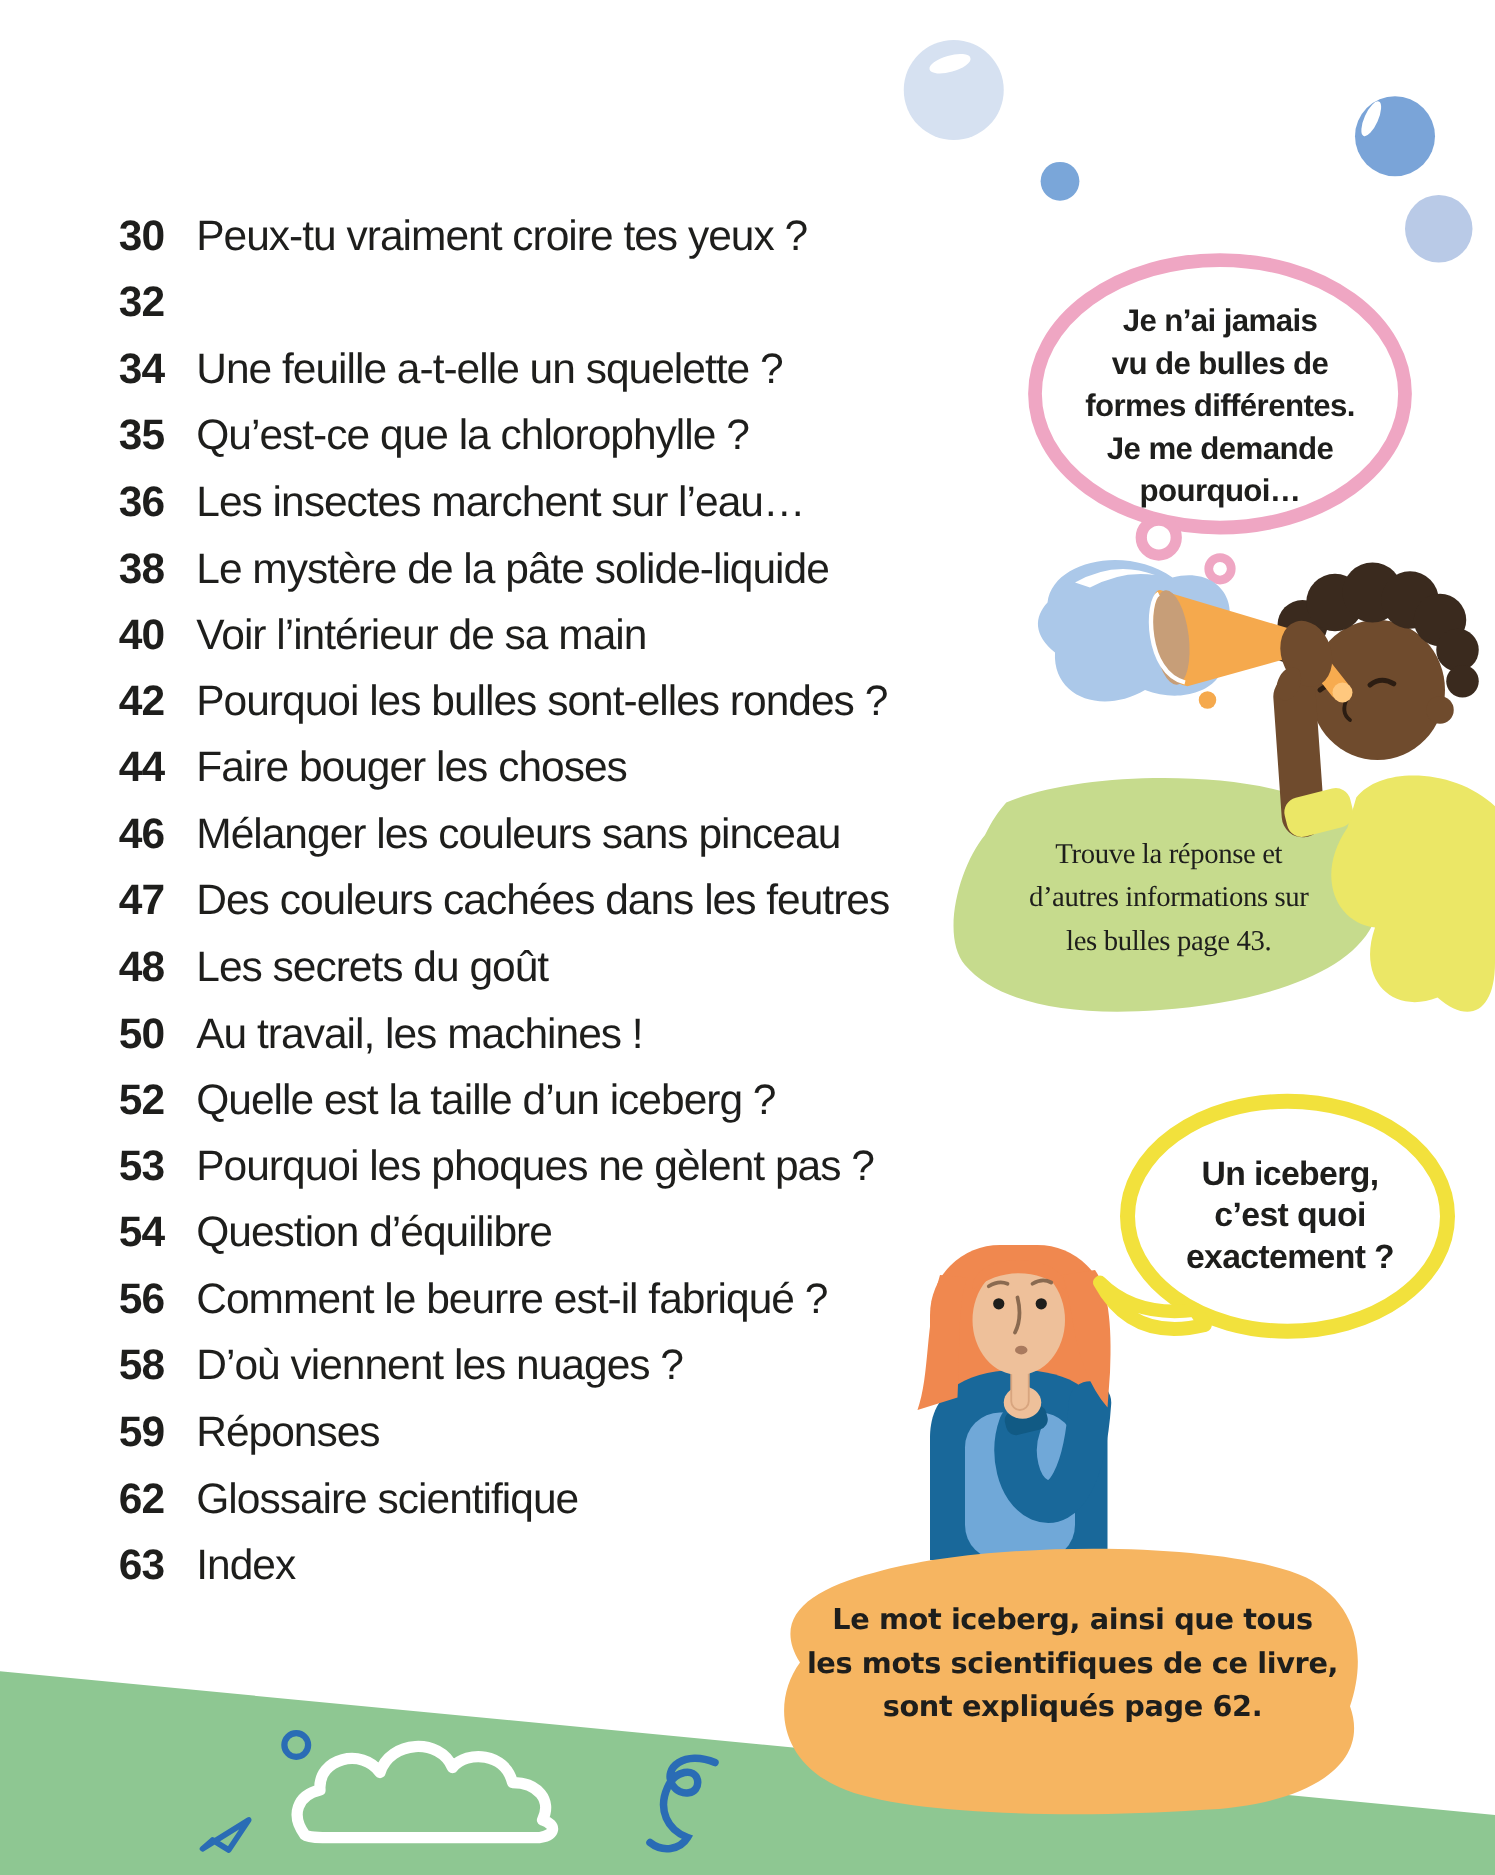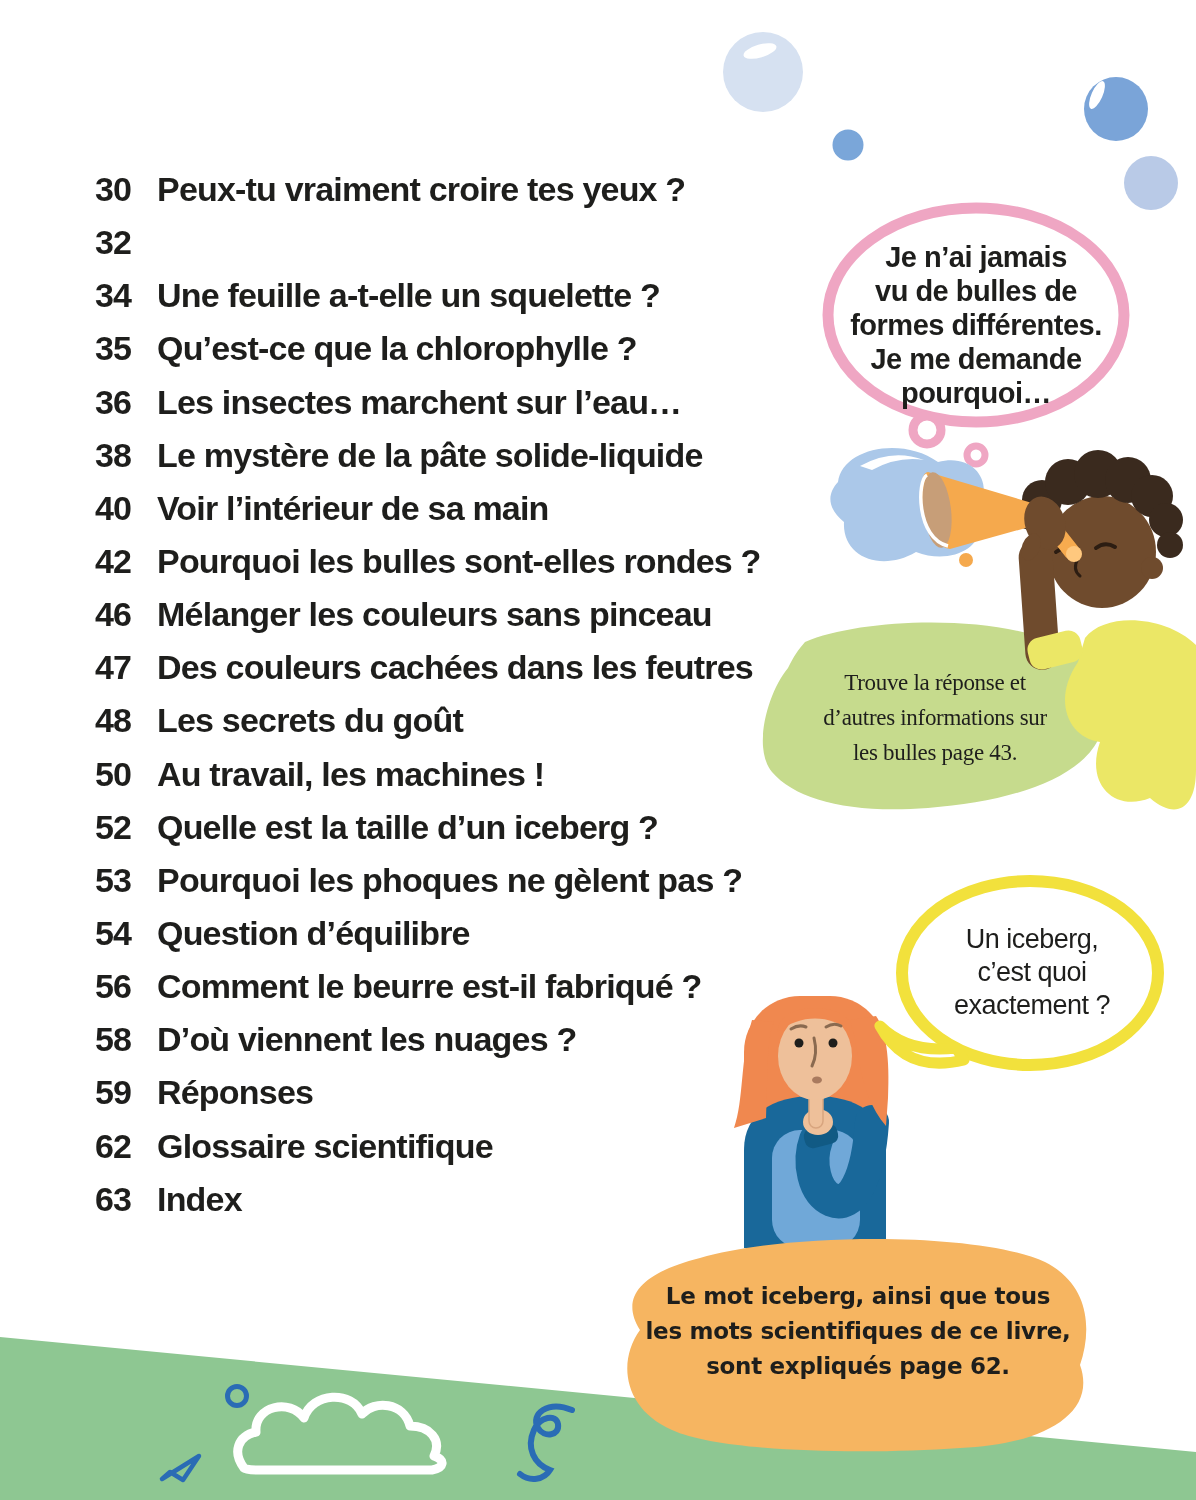--- a/index.html
+++ b/index.html
@@ -15,38 +15,38 @@
 
   
   .toc{position:absolute;left:95px;top:163px;width:720px;}
   .toc-row{display:flex;align-items:center;height:53.15px;}
   .toc-num{
     flex:0 0 62px;
     font-size:34px;font-weight:700;letter-spacing:-0.8px;
     color:#1e1e1c;
   }
   .toc-title{
-    font-size:34px;font-weight:700;letter-spacing:-0.8px;
+    font-size:34px;font-weight:400;letter-spacing:-0.8px;
     white-space:nowrap;color:#1e1e1c;
   }
 
   
   .bubble-text{position:absolute;text-align:center;white-space:pre-line;}
   .thought-text{
     left:826px;top:240px;width:300px;
-    font-size:29px;font-weight:700;line-height:34px;letter-spacing:-0.5px;
+    font-size:25px;font-weight:700;line-height:34px;letter-spacing:-0.5px;
   }
   .green-text{
     left:780px;top:665px;width:310px;
     font-family:Liberation Serif, serif;
     font-size:23px;font-weight:400;line-height:35px;letter-spacing:-0.3px;
   }
   .yellow-text{
     left:902px;top:923px;width:260px;
-    font-size:27px;font-weight:400;line-height:33px;letter-spacing:-0.5px;
+    font-size:27px;font-weight:700;line-height:33px;letter-spacing:-0.5px;
   }
   .orange-text{
     left:638px;top:1279px;width:440px;
     font-family:"DejaVu Sans",sans-serif;
     font-size:23px;font-weight:700;line-height:35px;letter-spacing:-0.3px;
   }
 </style>
 </head>
 <body>
 
@@ -225,20 +225,24 @@
       <div class="toc-row">
         <span class="toc-num">40</span>
         <span class="toc-title">Voir l’intérieur de sa main</span>
       </div>
 
       <div class="toc-row">
         <span class="toc-num">42</span>
         <span class="toc-title">Pourquoi les bulles sont-elles rondes ?</span>
       </div>
 
+      <div class="toc-row">
+        <span class="toc-num">44</span>
+        <span class="toc-title">Faire bouger les choses</span>
+      </div>
 
       <div class="toc-row">
         <span class="toc-num">46</span>
         <span class="toc-title">Mélanger les couleurs sans pinceau</span>
       </div>
 
       <div class="toc-row">
         <span class="toc-num">47</span>
         <span class="toc-title">Des couleurs cachées dans les feutres</span>
       </div>

